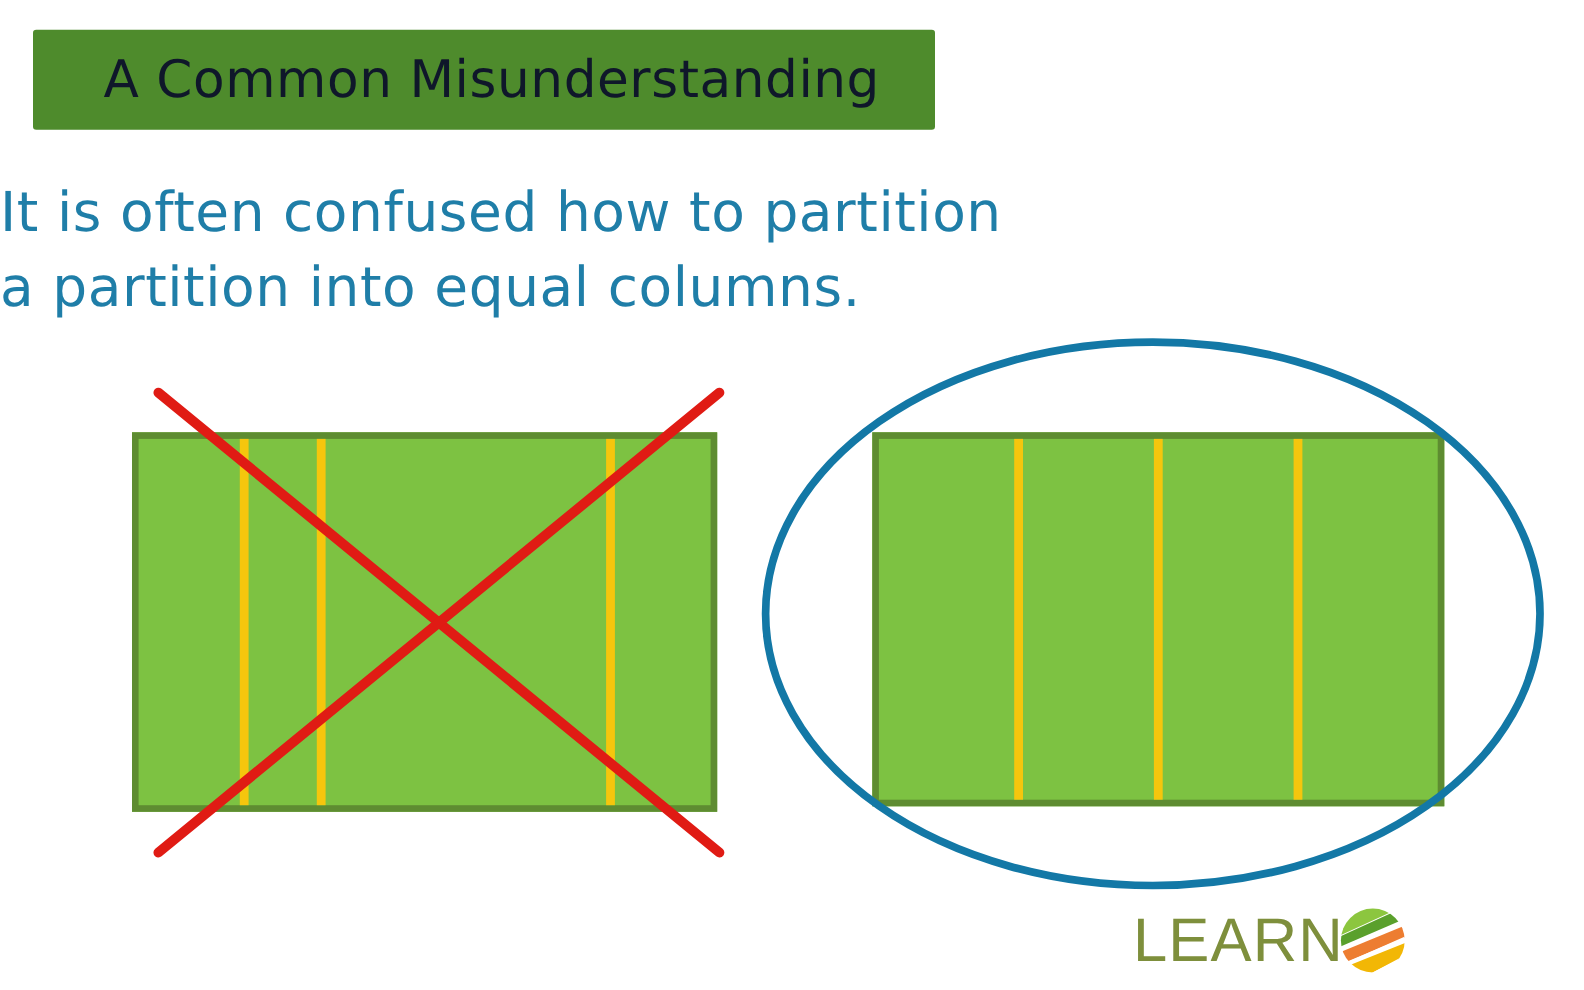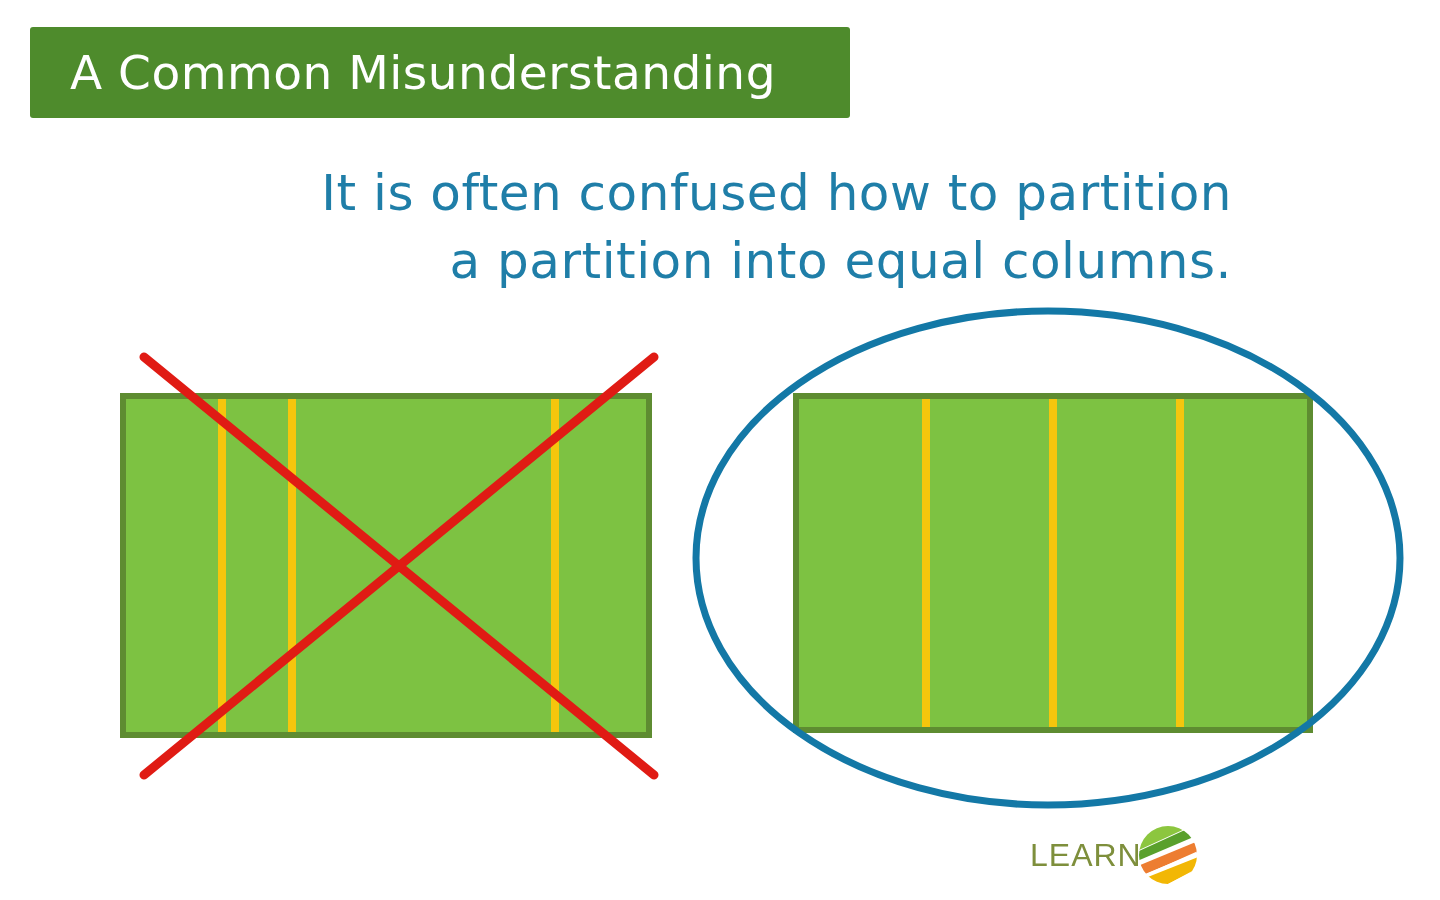--- a/index.html
+++ b/index.html
@@ -21,37 +21,37 @@
     left: 30px;
     top: 27px;
     width: 820px;
     height: 91px;
     background: #4E8B2C;
     border-radius: 3px;
     display: flex;
     align-items: center;
   }
   #title-banner-text {
-    color: #ffffff;
+    color: #0f172a;
     font-family: "DejaVu Sans", sans-serif;
     font-size: 47px;
     font-weight: 400;
     letter-spacing: 0.5px;
-    padding-left: 40px;
+    padding-left: 64px;
     white-space: nowrap;
     line-height: 1;
   }
 
   
   #body-text {
     position: absolute;
     left: 0;
     top: 160px;
     width: 1232px;
-    text-align: right;
+    text-align: left;
     color: #1F7EA8;
     font-family: "DejaVu Sans", sans-serif;
     font-size: 50px;
     font-weight: 400;
     line-height: 1.35;
     letter-spacing: 0.5px;
   }
   #body-text .line {
     display: block;
     white-space: nowrap;
@@ -100,21 +100,21 @@
     position: absolute;
     left: 1030px;
     top: 822px;
     width: 392px;
     height: 66px;
     display: flex;
     align-items: center;
   }
   #logo-learn {
     font-family: "Liberation Sans", sans-serif;
-    font-size: 32px;
+    font-size: 56px;
     font-weight: 400;
     color: #7E8F3C;
     letter-spacing: 1px;
     line-height: 1;
   }
   #logo-globe {
     width: 60px;
     height: 60px;
     margin: 0 -2px 0 -4px;
     flex: 0 0 auto;

